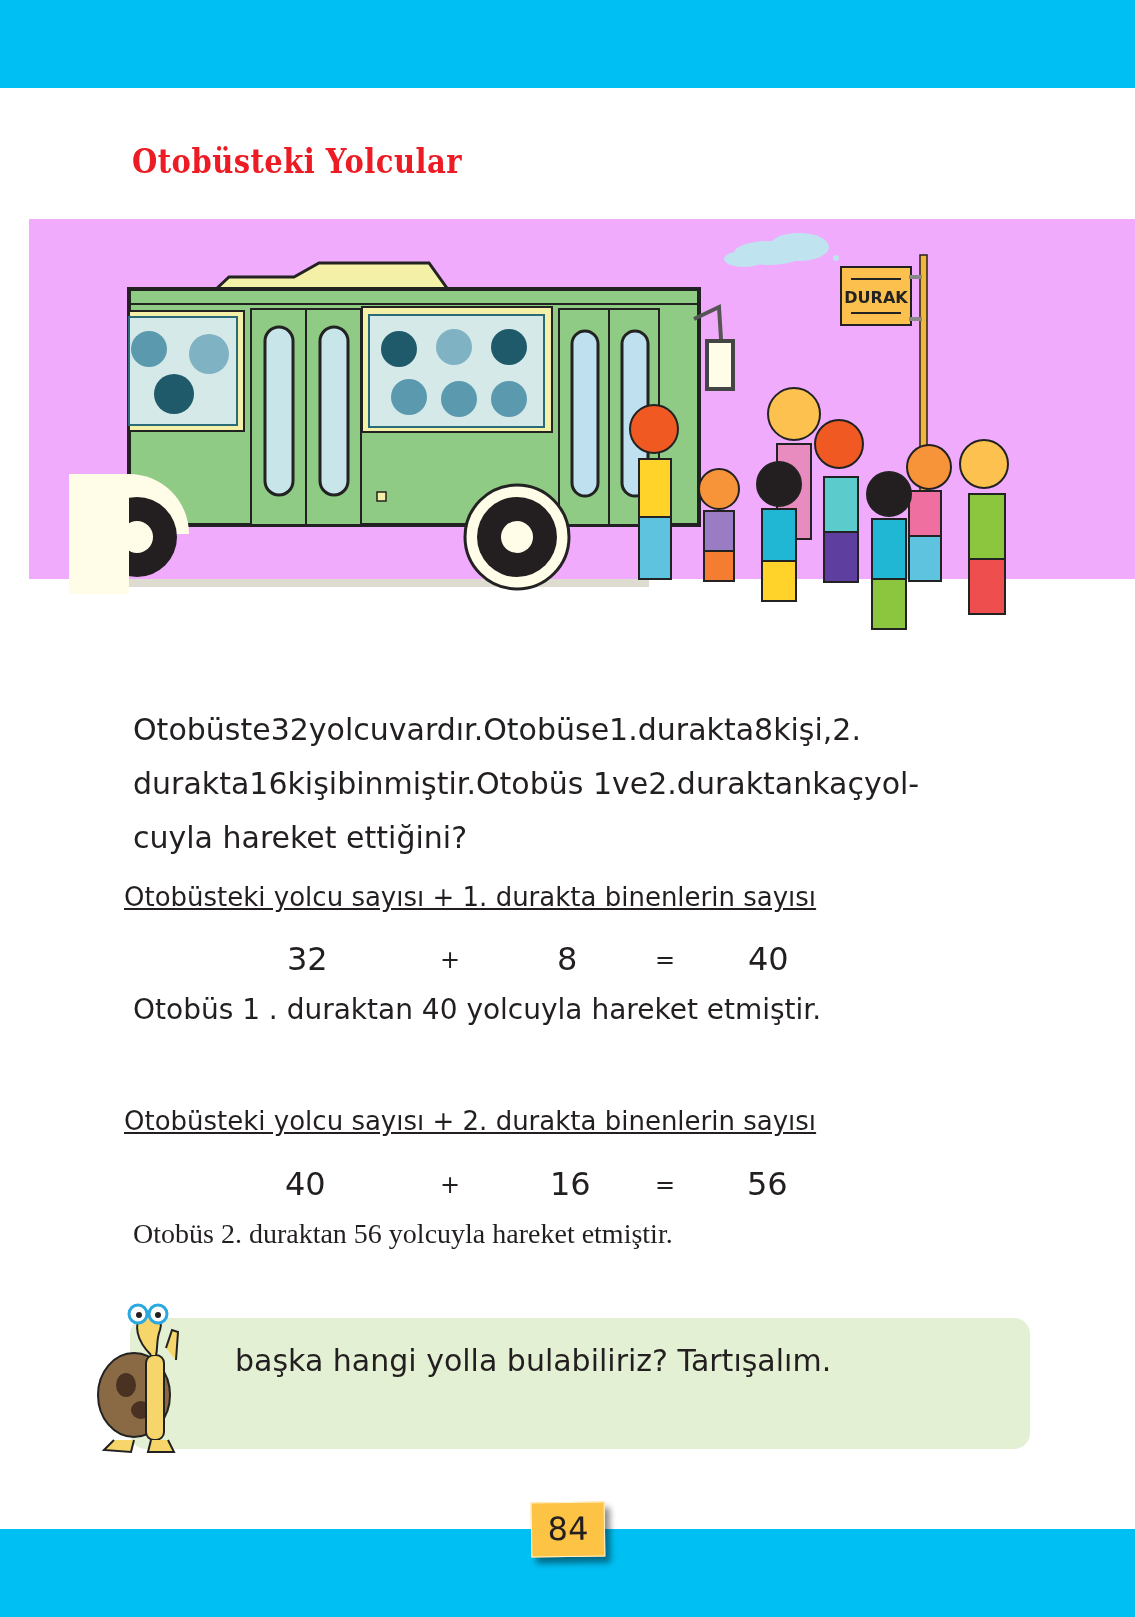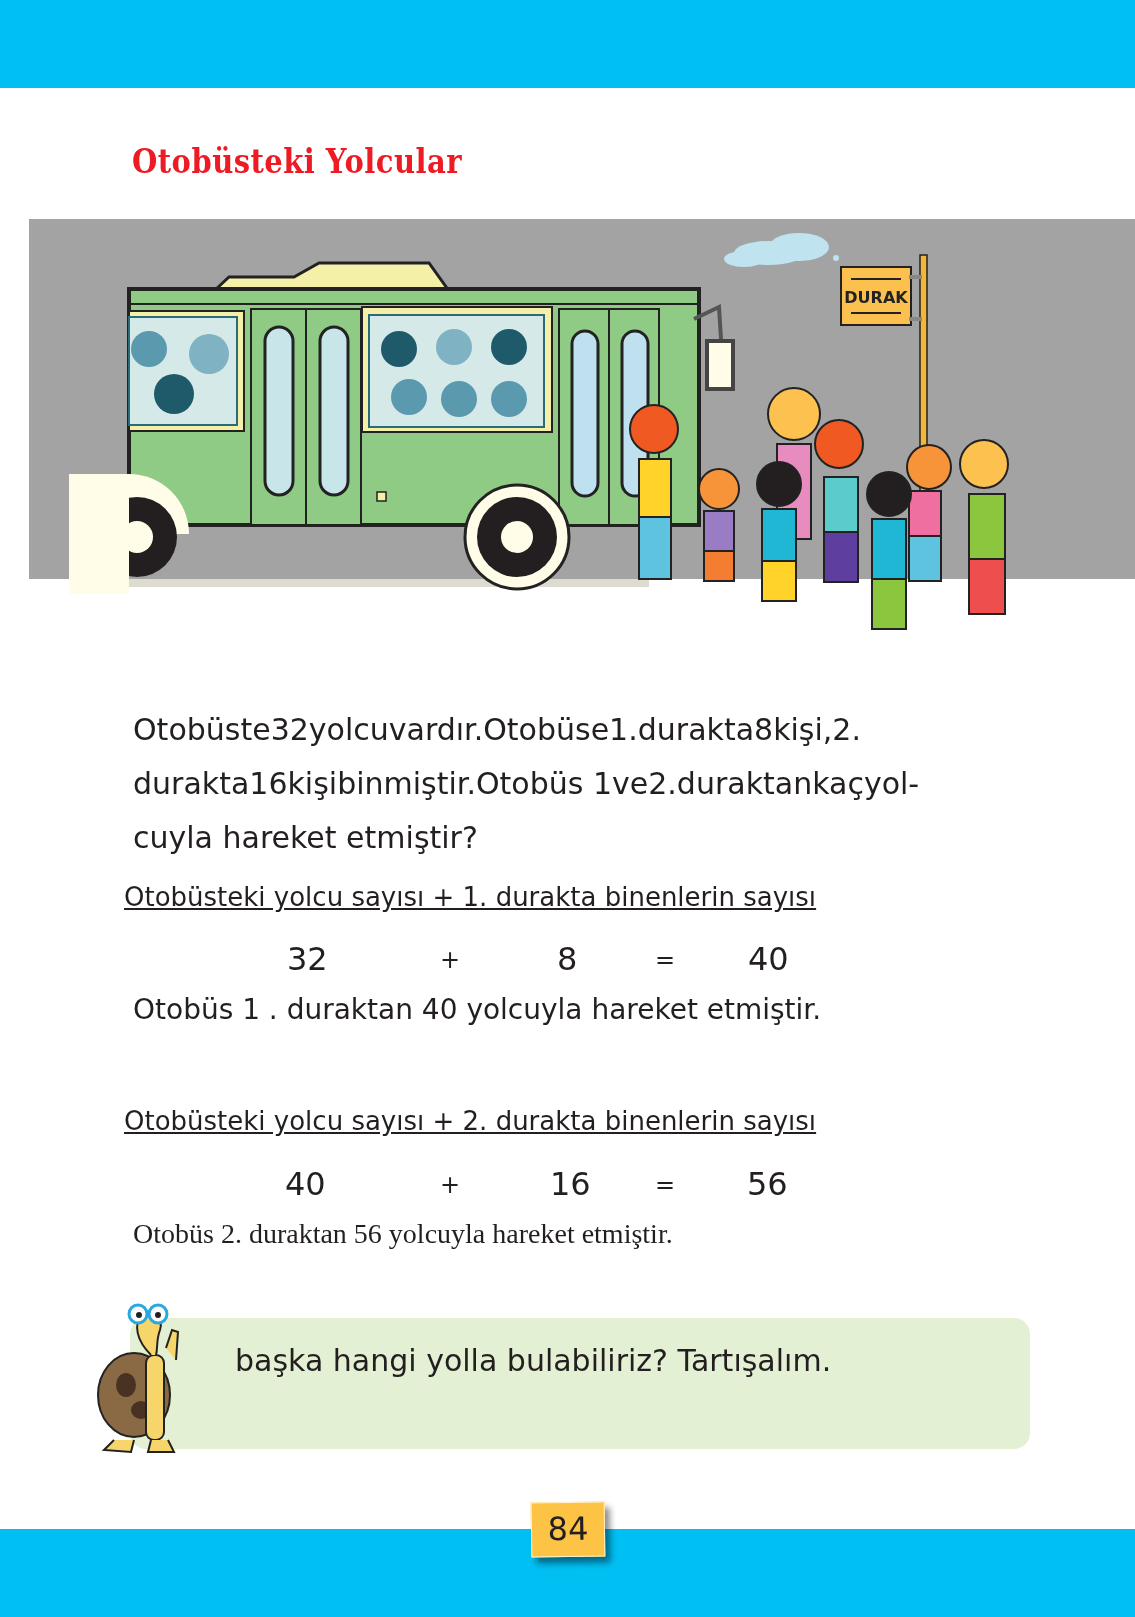--- a/index.html
+++ b/index.html
@@ -14,21 +14,21 @@
 
   .title {
     position:absolute; left:132px; top:142px;
     font-family:"DejaVu Serif", serif; font-size:33px; color:#ed1c24;
     letter-spacing:0.5px; transform:scaleX(0.88); transform-origin:left top;
     font-weight:bold;
   }
 
   .illustration {
     position:absolute; left:29px; top:219px; width:1106px; height:360px;
-    background:#a3a3a3;
+    background:#f0abfc;
   }
   .illustration svg { position:absolute; left:0; top:0; }
 
   .text-block { position:absolute; left:133px; font-size:30px; line-height:54px; }
   .p1 { top:703px; width:900px; }
   .line { white-space:nowrap; }
   .just { display:flex; width:898px; }
 
   .eq-label { position:absolute; left:124px; font-size:26px; white-space:nowrap;text-decoration:underline; }
   .eq-row { position:absolute; font-size:32px; }
@@ -167,21 +167,21 @@
     <span>16</span>
     <span>kişi</span>
     <span>binmiştir.</span>
     <span>Otobüs 1 </span>
     <span>ve</span>
     <span>2.</span>
     <span>duraktan</span>
     <span>kaç</span>
     <span>yol-</span>
   </div>
-  <div class="line">cuyla hareket etmiştir?</div>
+  <div class="line">cuyla hareket ettiğini?</div>
 </div>
 
 <div class="eq-label" style="top:882px;">Otobüsteki yolcu sayısı + 1. durakta binenlerin sayısı</div>
 <div class="eq-row" style="top:940px; left:0;">
   <span style="left:287px;">32</span>
   <span style="left:440px; font-size:24px; top:6px;">+</span>
   <span style="left:557px;">8</span>
   <span style="left:655px; font-size:24px; top:6px;">=</span>
   <span style="left:748px;">40</span>
 </div>

